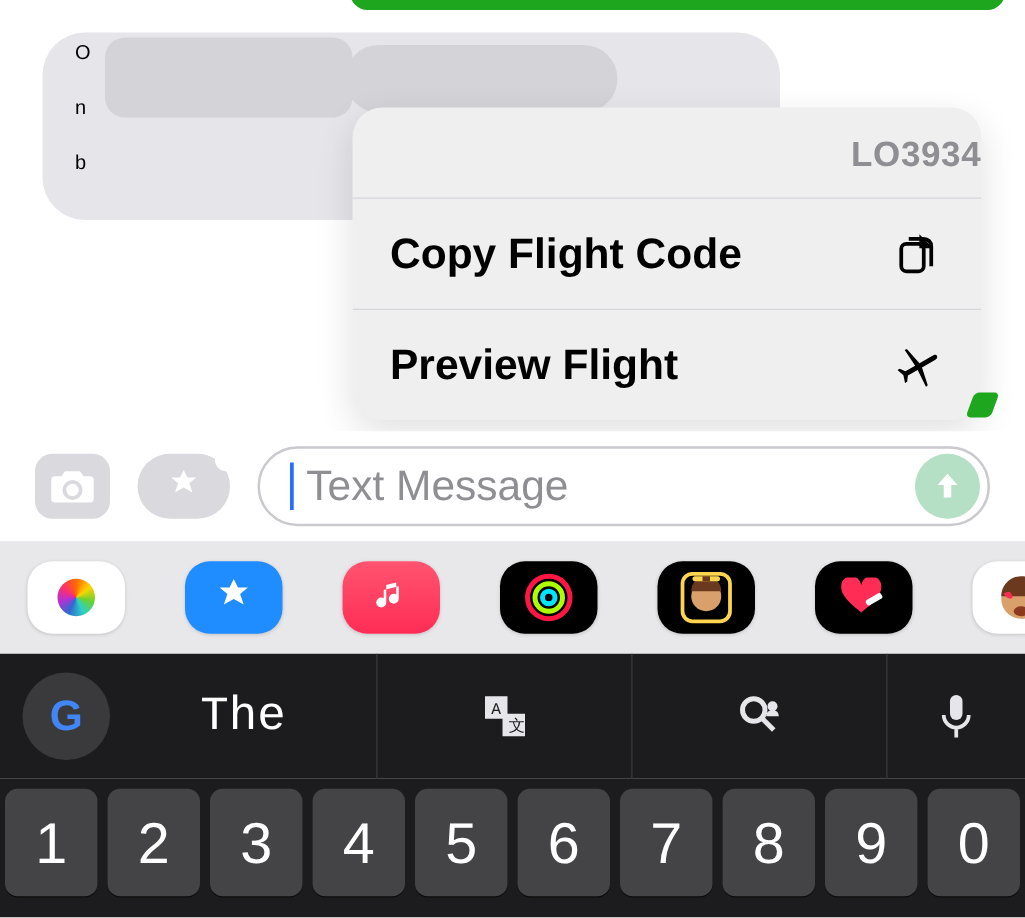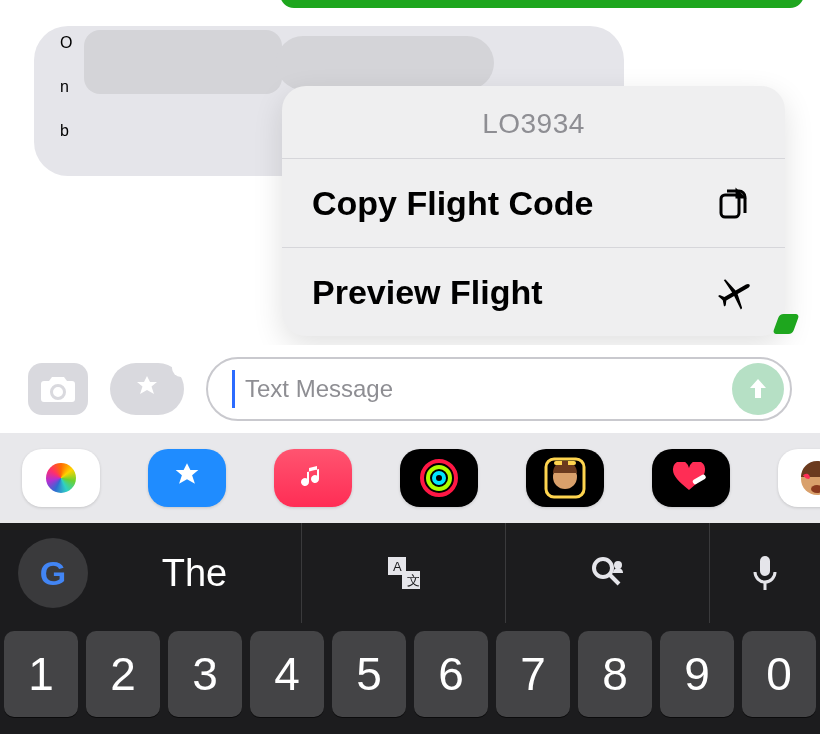--- a/index.html
+++ b/index.html
@@ -67,25 +67,25 @@
     position: absolute;
     top: 86px;
     left: 282px;
     width: 503px;
     background: #efeff0;
     border-radius: 24px;
     overflow: hidden;
     box-shadow: 0 10px 30px rgba(0,0,0,.12);
   }
   .popover-header {
-    text-align: center;
+    text-align: right;
     color: #8e8e93;
     font-size: 28px;
     letter-spacing: .5px;
-    font-weight: 400;
+    font-weight: 700;
     padding: 22px 0 18px;
     border-bottom: 1px solid #d6d6da;
   }
   .popover-item {
     display: flex;
     align-items: center;
     justify-content: space-between;
     padding: 22px 30px;
     font-size: 34px;
     font-weight: 600;
@@ -136,21 +136,21 @@
     border: 2px solid #c9c9ce;
     border-radius: 32px;
     display:flex; align-items:center;
     padding: 0 6px 0 24px;
     gap:10px;
   }
   .cursor {
     width: 3px; height: 38px; background: #2b6bff;
   }
   .placeholder {
-    color: #8e8e93; font-size: 24px;
+    color: #8e8e93; font-size: 34px;
   }
   .send-btn {
     margin-left:auto;
     width: 52px; height: 52px;
     background: #b6e0c5;
     border-radius: 50%;
     display:flex; align-items:center; justify-content:center;
     cursor:pointer;
   }
 
@@ -198,20 +198,21 @@
     cursor:pointer;
   }
   .g-chip span { font-weight:700; font-size:34px; }
   .g-b{color:#4285f4}
   .sug-cell{
     flex:1; height:100%;
     display:flex; align-items:center; justify-content:center;
     color:#fff; font-size:38px;
     border-right:1px solid #3a3a3c;
     cursor:pointer;
+    font-family:Liberation Mono, monospace;
   }
   .sug-cell:last-child{border-right:none;}
   .sug-cell.small{flex:0 0 110px;}
   .sug-cell.first{flex:0 0 214px;}
 
   
   .numrow{
     position:absolute; top:623px; left:0; width:100%;
     height:111px; background:#1c1c1e;
     display:flex; align-items:center; justify-content:center;

